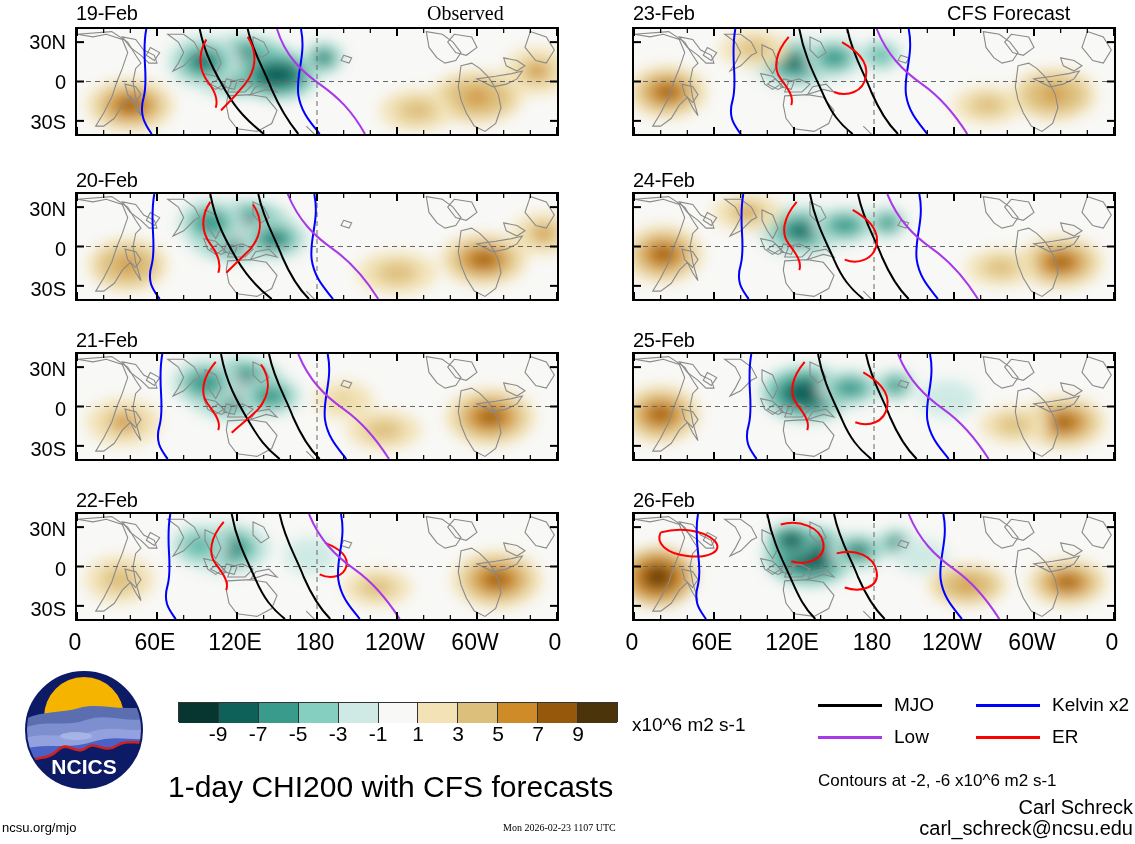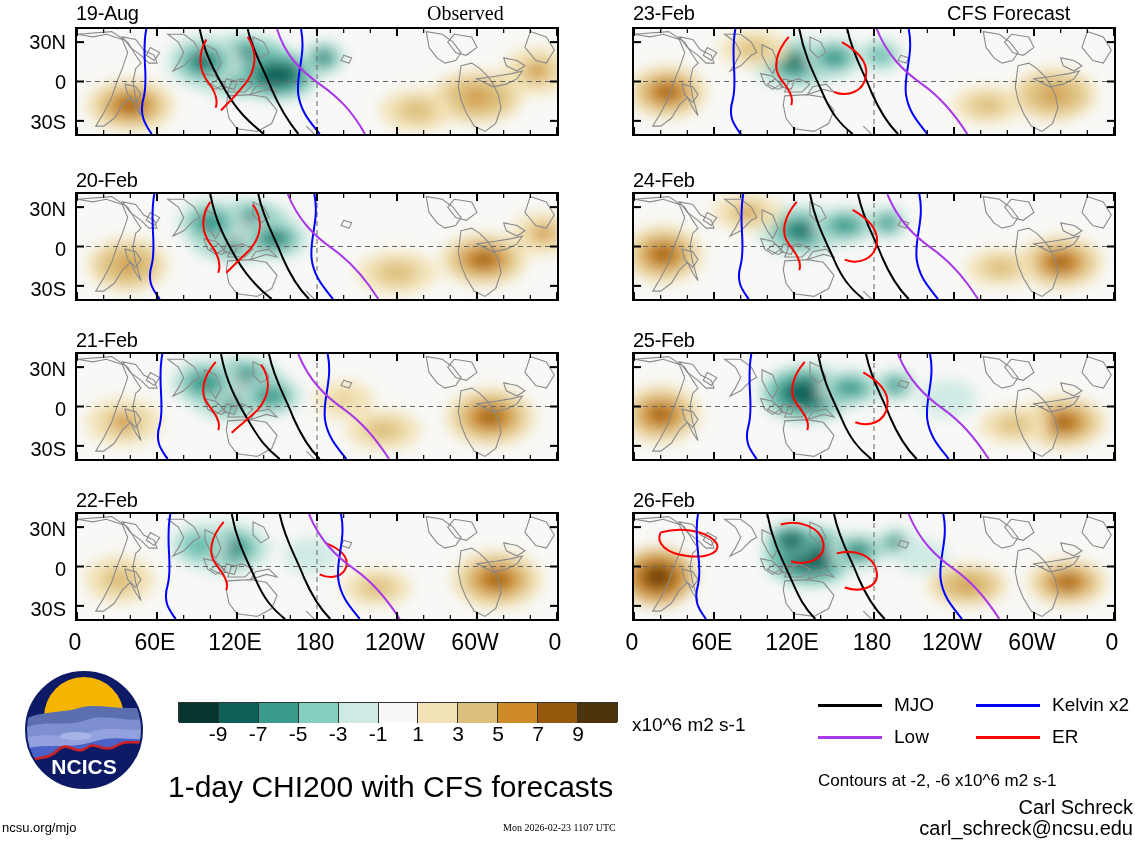--- a/index.html
+++ b/index.html
@@ -25,21 +25,21 @@
   svg{display:block;}
 </style>
 </head>
 <body>
 
 <div id="figure-root"></div>
 
 <div class="abs col-head" style="left:427px;top:2px;font-family:Liberation Serif, serif;">Observed</div>
 <div class="abs col-head" style="left:947px;top:2px;">CFS Forecast</div>
 
-<div class="abs panel-title" style="left:76px;top:2px;">19-Aug</div>
+<div class="abs panel-title" style="left:76px;top:2px;">19-Feb</div>
 <div class="abs panel-title" style="left:76px;top:169px;">20-Feb</div>
 <div class="abs panel-title" style="left:76px;top:329px;">21-Feb</div>
 <div class="abs panel-title" style="left:76px;top:489px;">22-Feb</div>
 
 <div class="abs panel-title" style="left:633px;top:2px;">23-Feb</div>
 <div class="abs panel-title" style="left:633px;top:169px;">24-Feb</div>
 <div class="abs panel-title" style="left:633px;top:329px;">25-Feb</div>
 <div class="abs panel-title" style="left:633px;top:489px;">26-Feb</div>
 
 <div class="abs ylab" style="left:0px;width:66px;top:31px;">30N</div>

